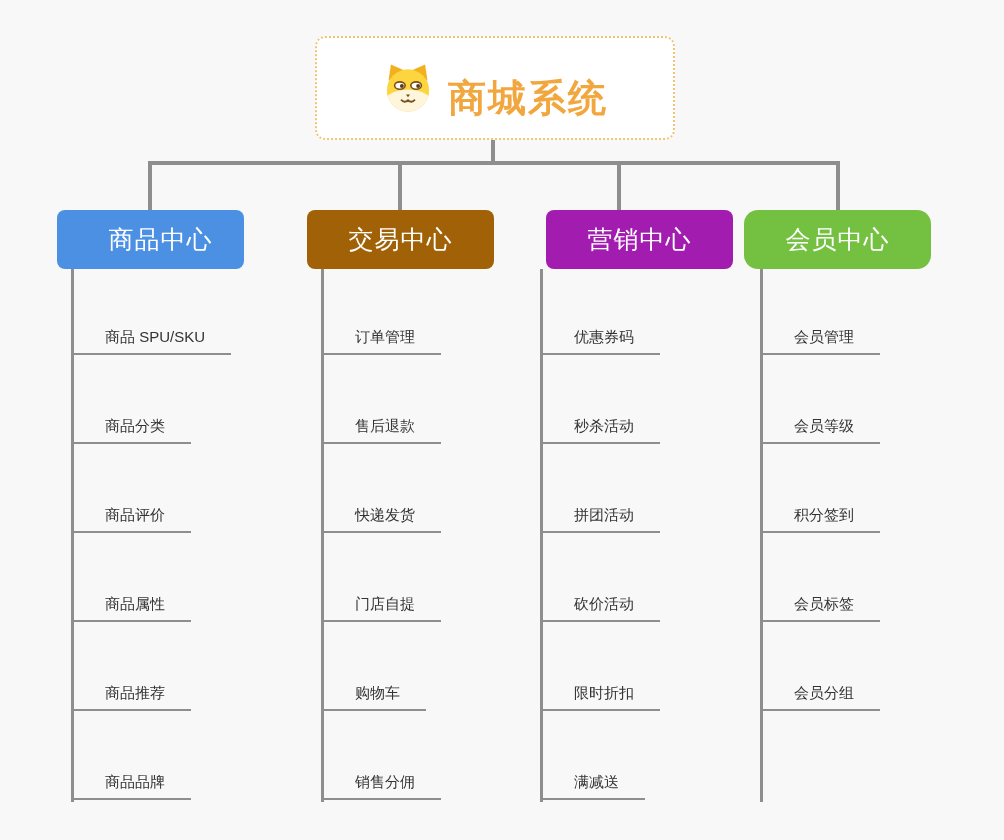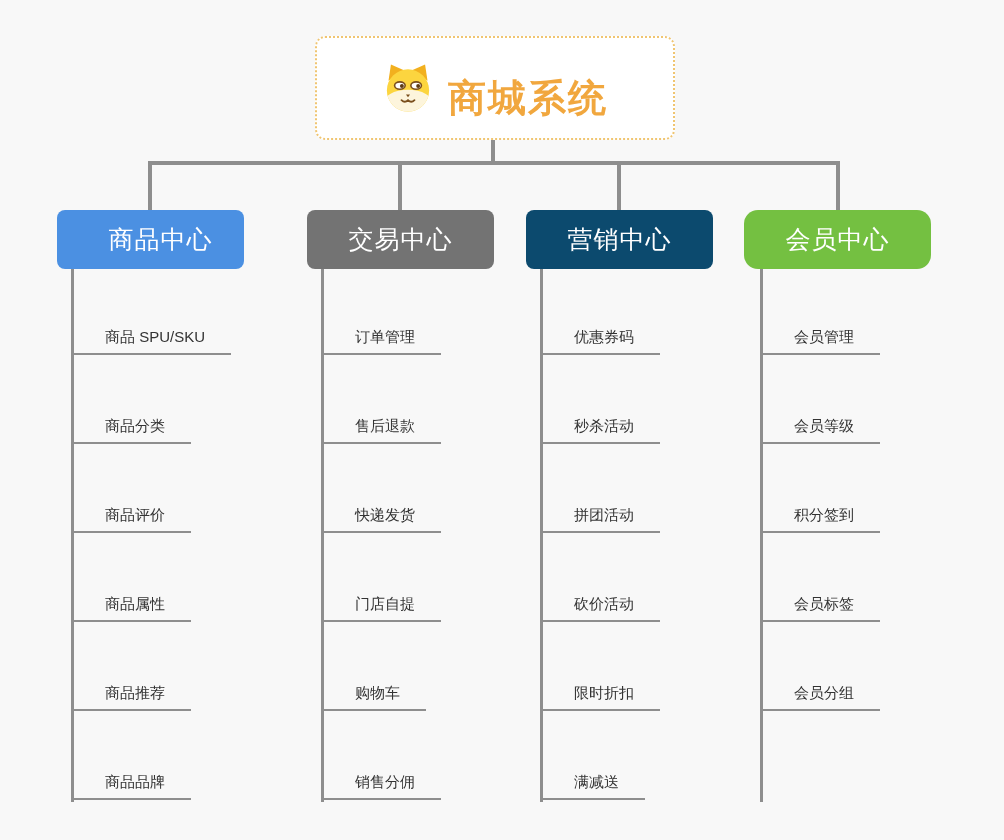--- a/index.html
+++ b/index.html
@@ -87,22 +87,22 @@
       <ellipse cx="42" cy="29" rx="6.5" ry="4.5" fill="#ffffff" stroke="#7a4f1d" stroke-width="2"></ellipse>
       <circle cx="24.5" cy="29.5" r="2.4" fill="#5d3b12"></circle>
       <circle cx="44.5" cy="29.5" r="2.4" fill="#5d3b12"></circle>
       <path d="M29.5,40 L34.5,40 L32,43.5 Z" fill="#7a4f1d"></path>
       <path d="M24,47 Q28,51 32,47 Q36,51 40,47" stroke="#7a4f1d" stroke-width="2.2" fill="none" stroke-linecap="round"></path>
     </svg>
     <span class="root-title">商城系统</span>
   </div>
 
   <div class="branch-box bA" style="background: rgb(75, 144, 226); padding-left: 20px;">商品中心</div>
-  <div class="branch-box bB" style="background: #737373;">交易中心</div>
-  <div class="branch-box bC" style="background: #0c4a6e;">营销中心</div>
+  <div class="branch-box bB" style="background: #a16207;">交易中心</div>
+  <div class="branch-box bC" style="background: #a21caf; margin-left: 20px;">营销中心</div>
   <div class="branch-box bD" style="background: rgb(116, 192, 65); border-radius: 14px;">会员中心</div>
 
   <div class="leaf cA r1">商品 SPU/SKU</div>
   <div class="leaf cA r2">商品分类</div>
   <div class="leaf cA r3">商品评价</div>
   <div class="leaf cA r4">商品属性</div>
   <div class="leaf cA r5">商品推荐</div>
   <div class="leaf cA r6">商品品牌</div>
 
   <div class="leaf cB r1">订单管理</div>

